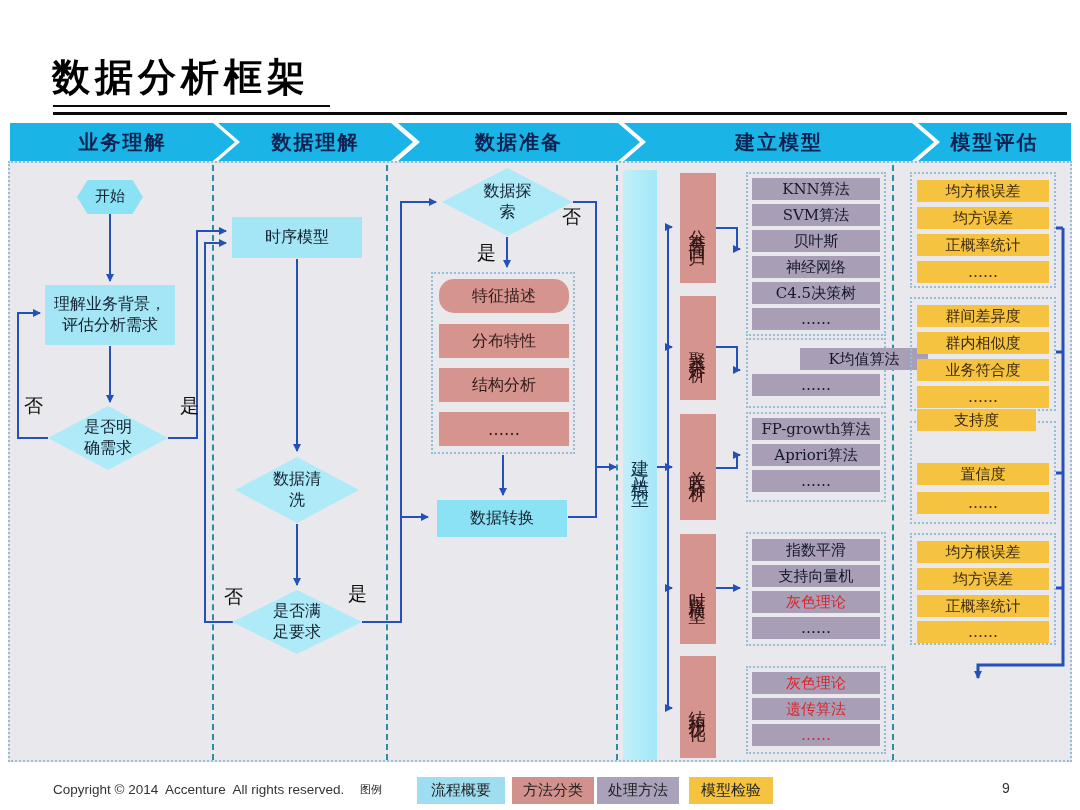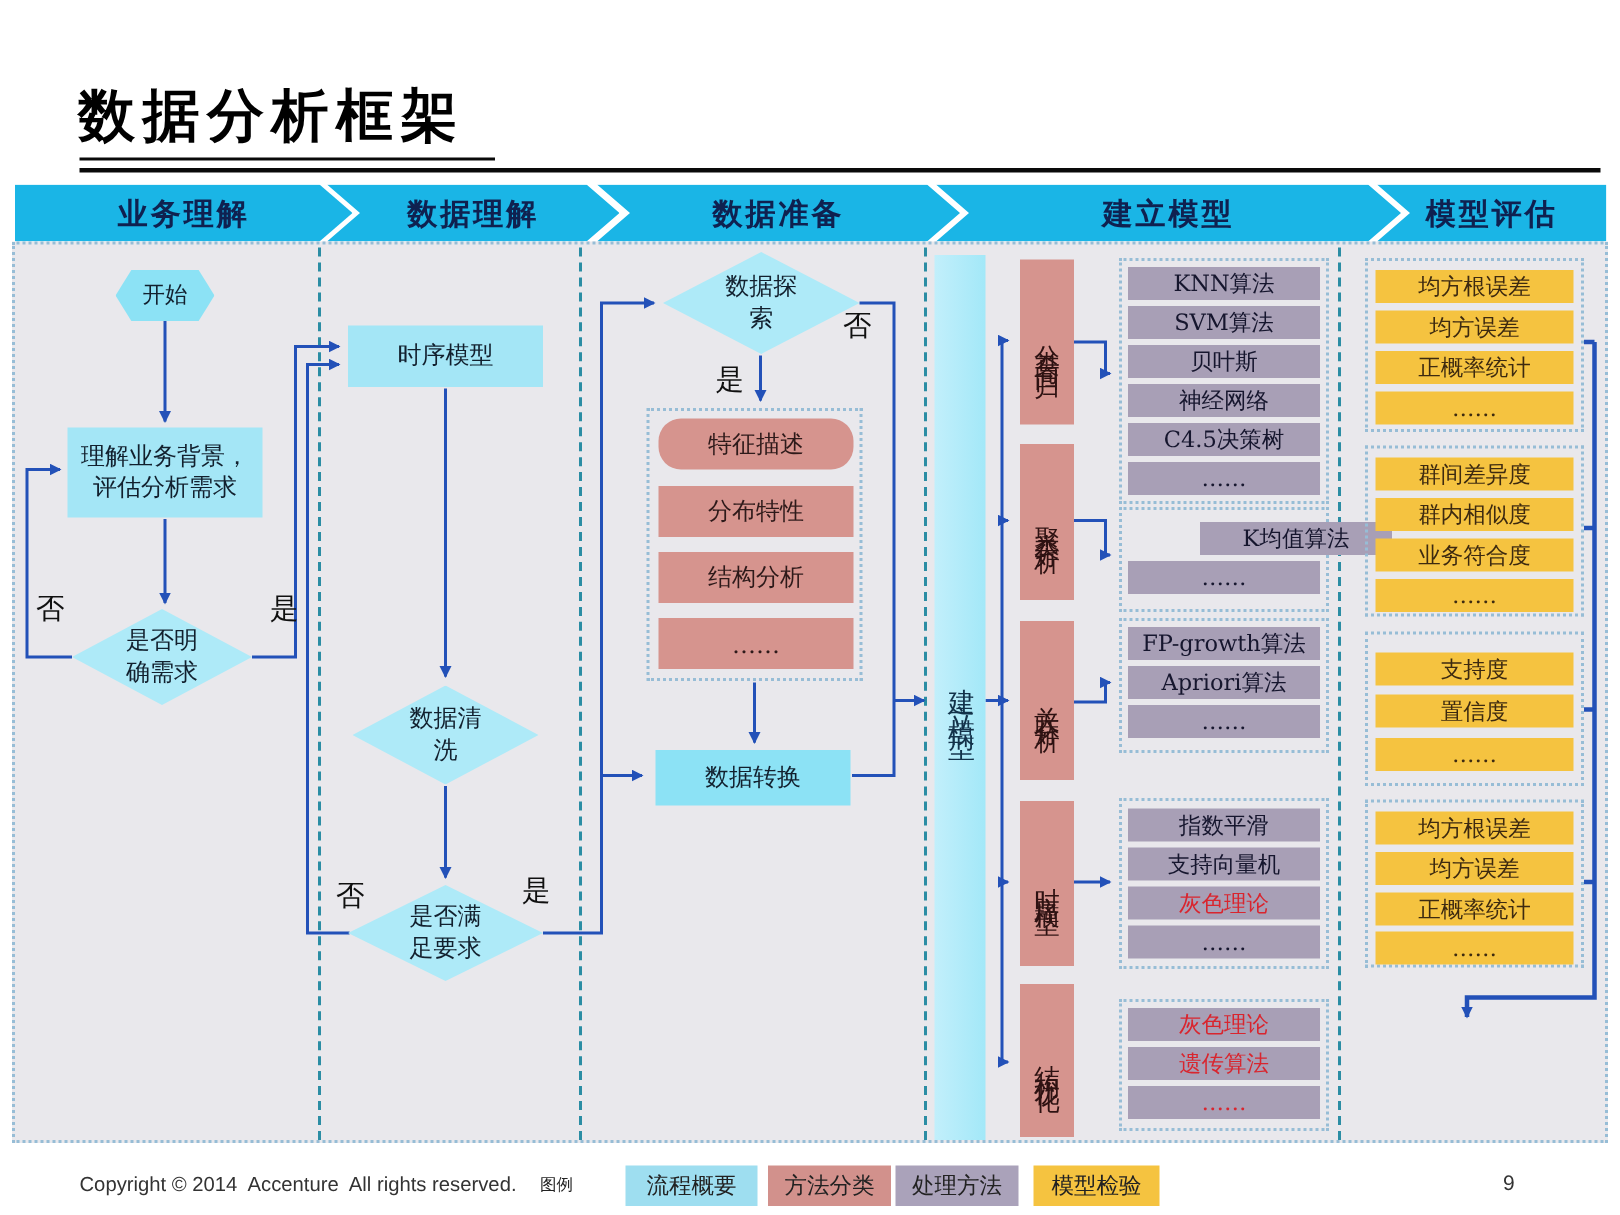--- a/index.html
+++ b/index.html
@@ -188,21 +188,21 @@
   <div class="abs yrow layer3" style="left:917px;top:234px;width:132px;height:22px;">正概率统计</div>
   <div class="abs yrow layer3" style="left:917px;top:261px;width:132px;height:22px;">……</div>
 
   <div class="abs grp layer3" style="left:910px;top:297px;width:146px;height:114px;"></div>
   <div class="abs yrow layer3" style="left:917px;top:305px;width:132px;height:22px;">群间差异度</div>
   <div class="abs yrow layer3" style="left:917px;top:332px;width:132px;height:22px;">群内相似度</div>
   <div class="abs yrow layer3" style="left:917px;top:359px;width:132px;height:22px;">业务符合度</div>
   <div class="abs yrow layer3" style="left:917px;top:386px;width:132px;height:22px;">……</div>
 
   <div class="abs grp layer3" style="left:910px;top:421px;width:146px;height:103px;"></div>
-  <div class="abs yrow layer3" style="left:917px;top:435px;width:132px;height:22px;">支持度</div>
+  <div class="abs yrow layer3" style="left:917px;top:409px;width:119px;height:22px;">支持度</div>
   <div class="abs yrow layer3" style="left:917px;top:463px;width:132px;height:22px;">置信度</div>
   <div class="abs yrow layer3" style="left:917px;top:492px;width:132px;height:22px;">……</div>
 
   <div class="abs grp layer3" style="left:910px;top:533px;width:146px;height:112px;"></div>
   <div class="abs yrow layer3" style="left:917px;top:541px;width:132px;height:22px;">均方根误差</div>
   <div class="abs yrow layer3" style="left:917px;top:568px;width:132px;height:22px;">均方误差</div>
   <div class="abs yrow layer3" style="left:917px;top:595px;width:132px;height:22px;">正概率统计</div>
   <div class="abs yrow layer3" style="left:917px;top:621px;width:132px;height:22px;">……</div>
 
 

